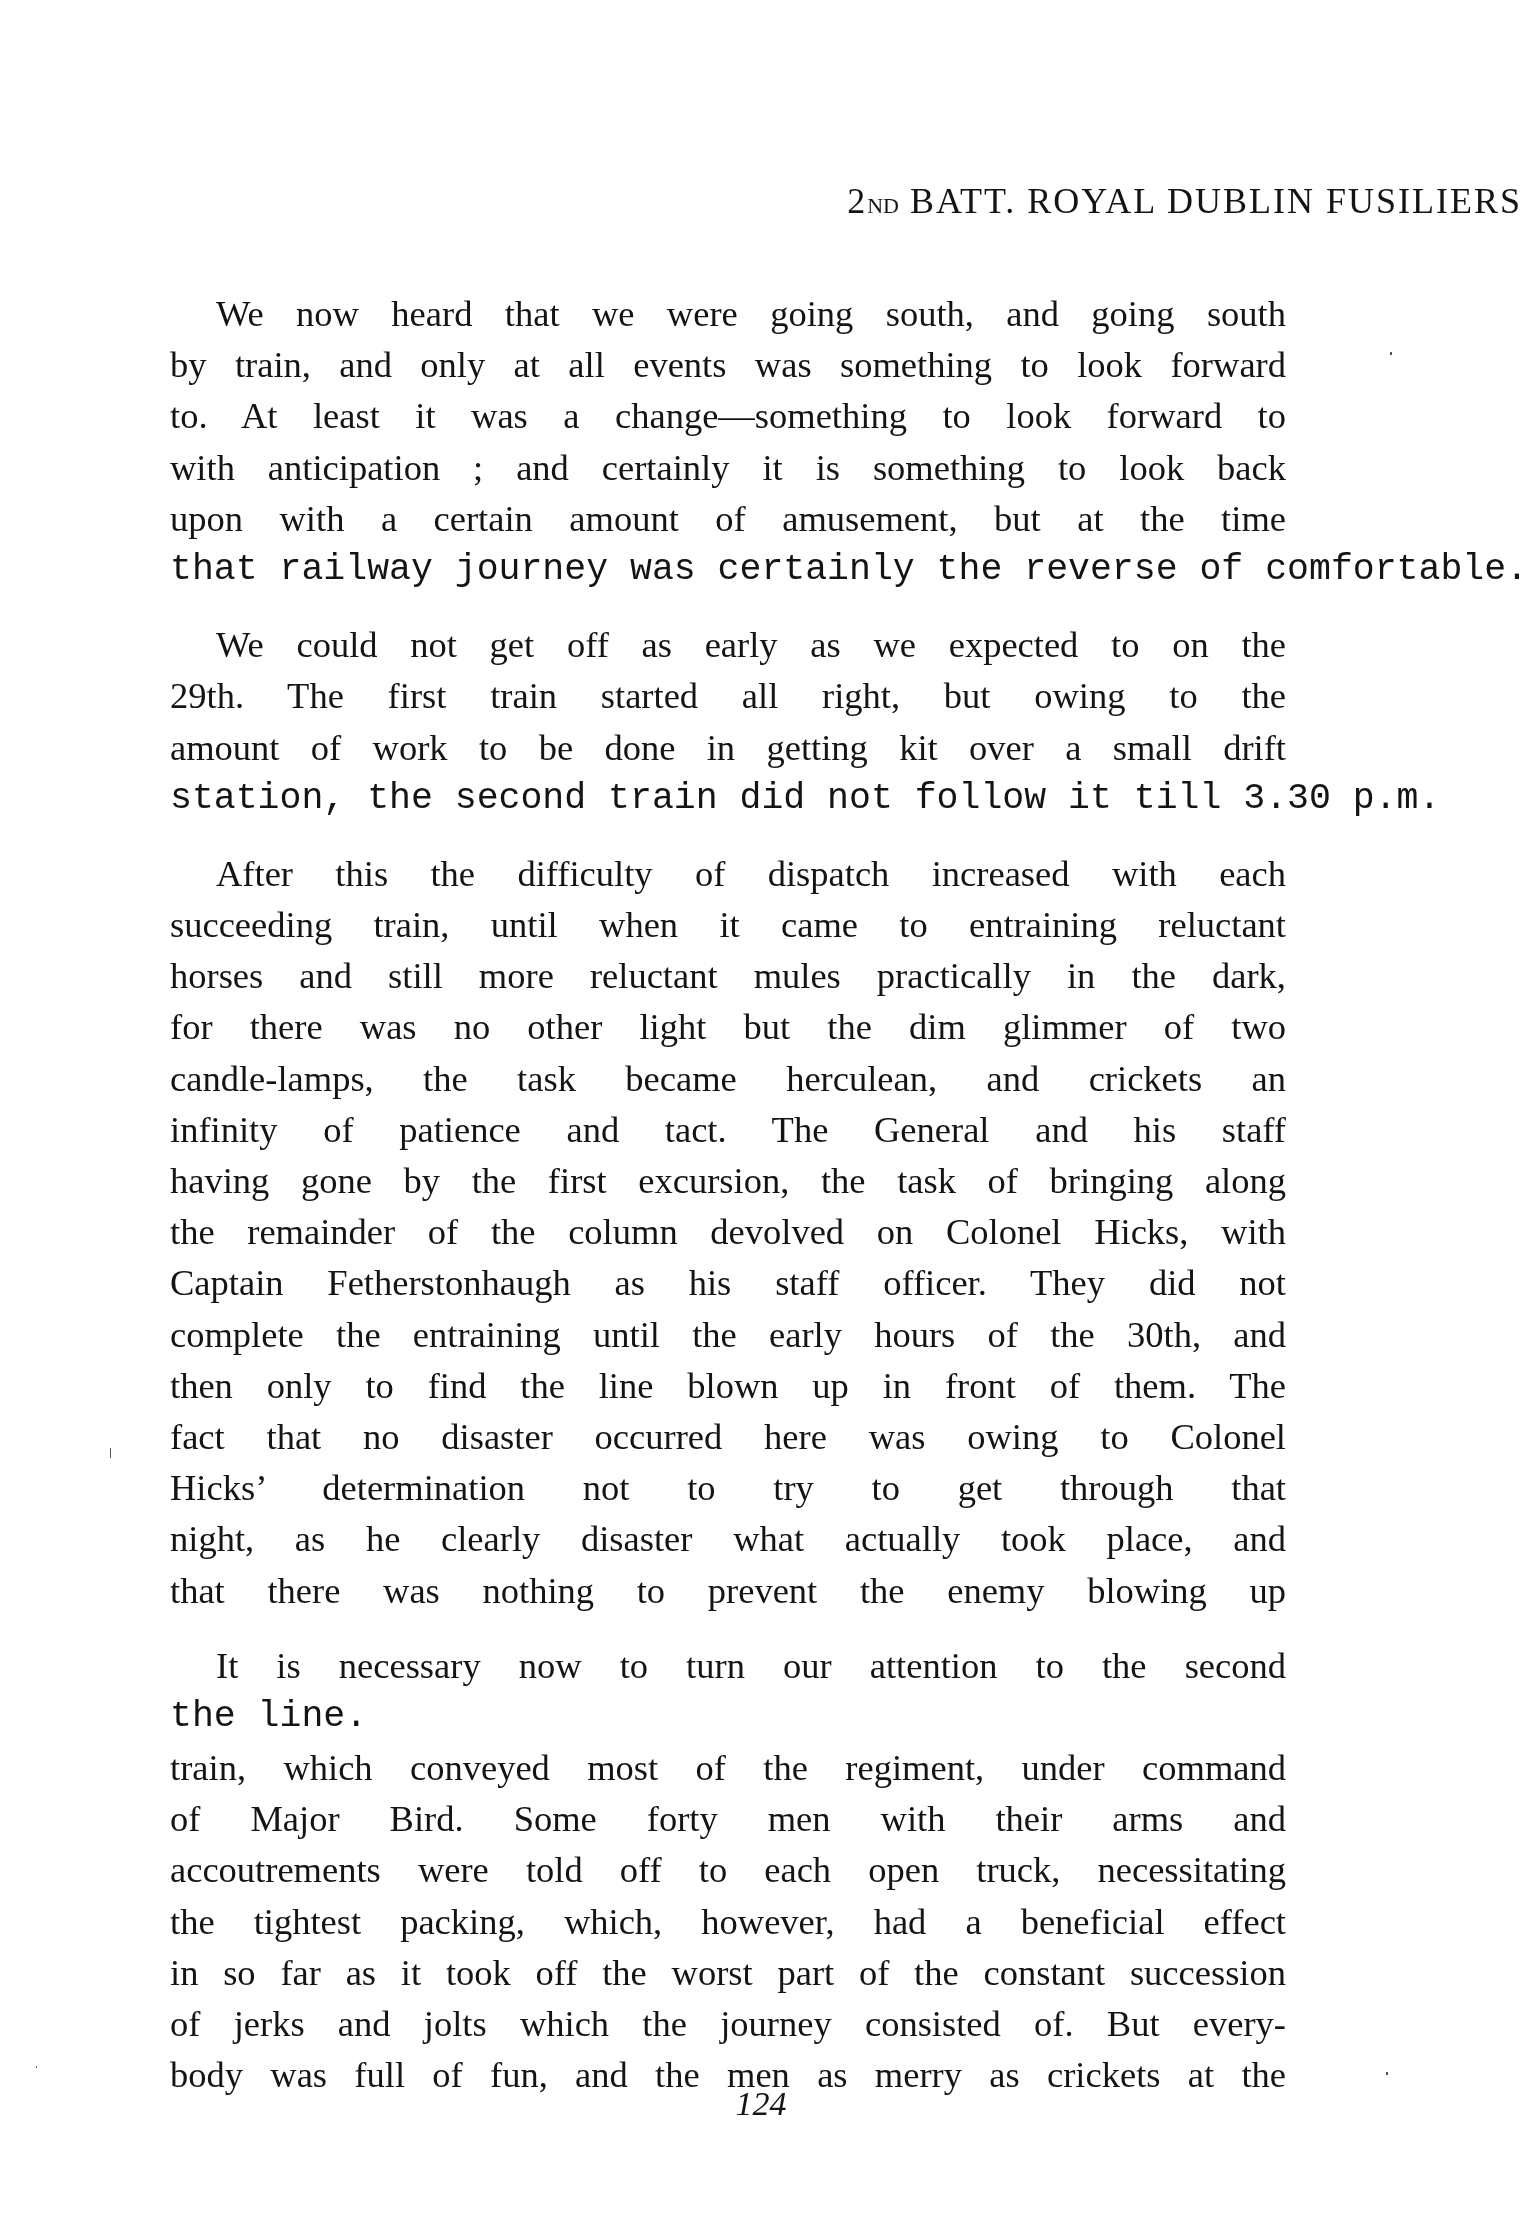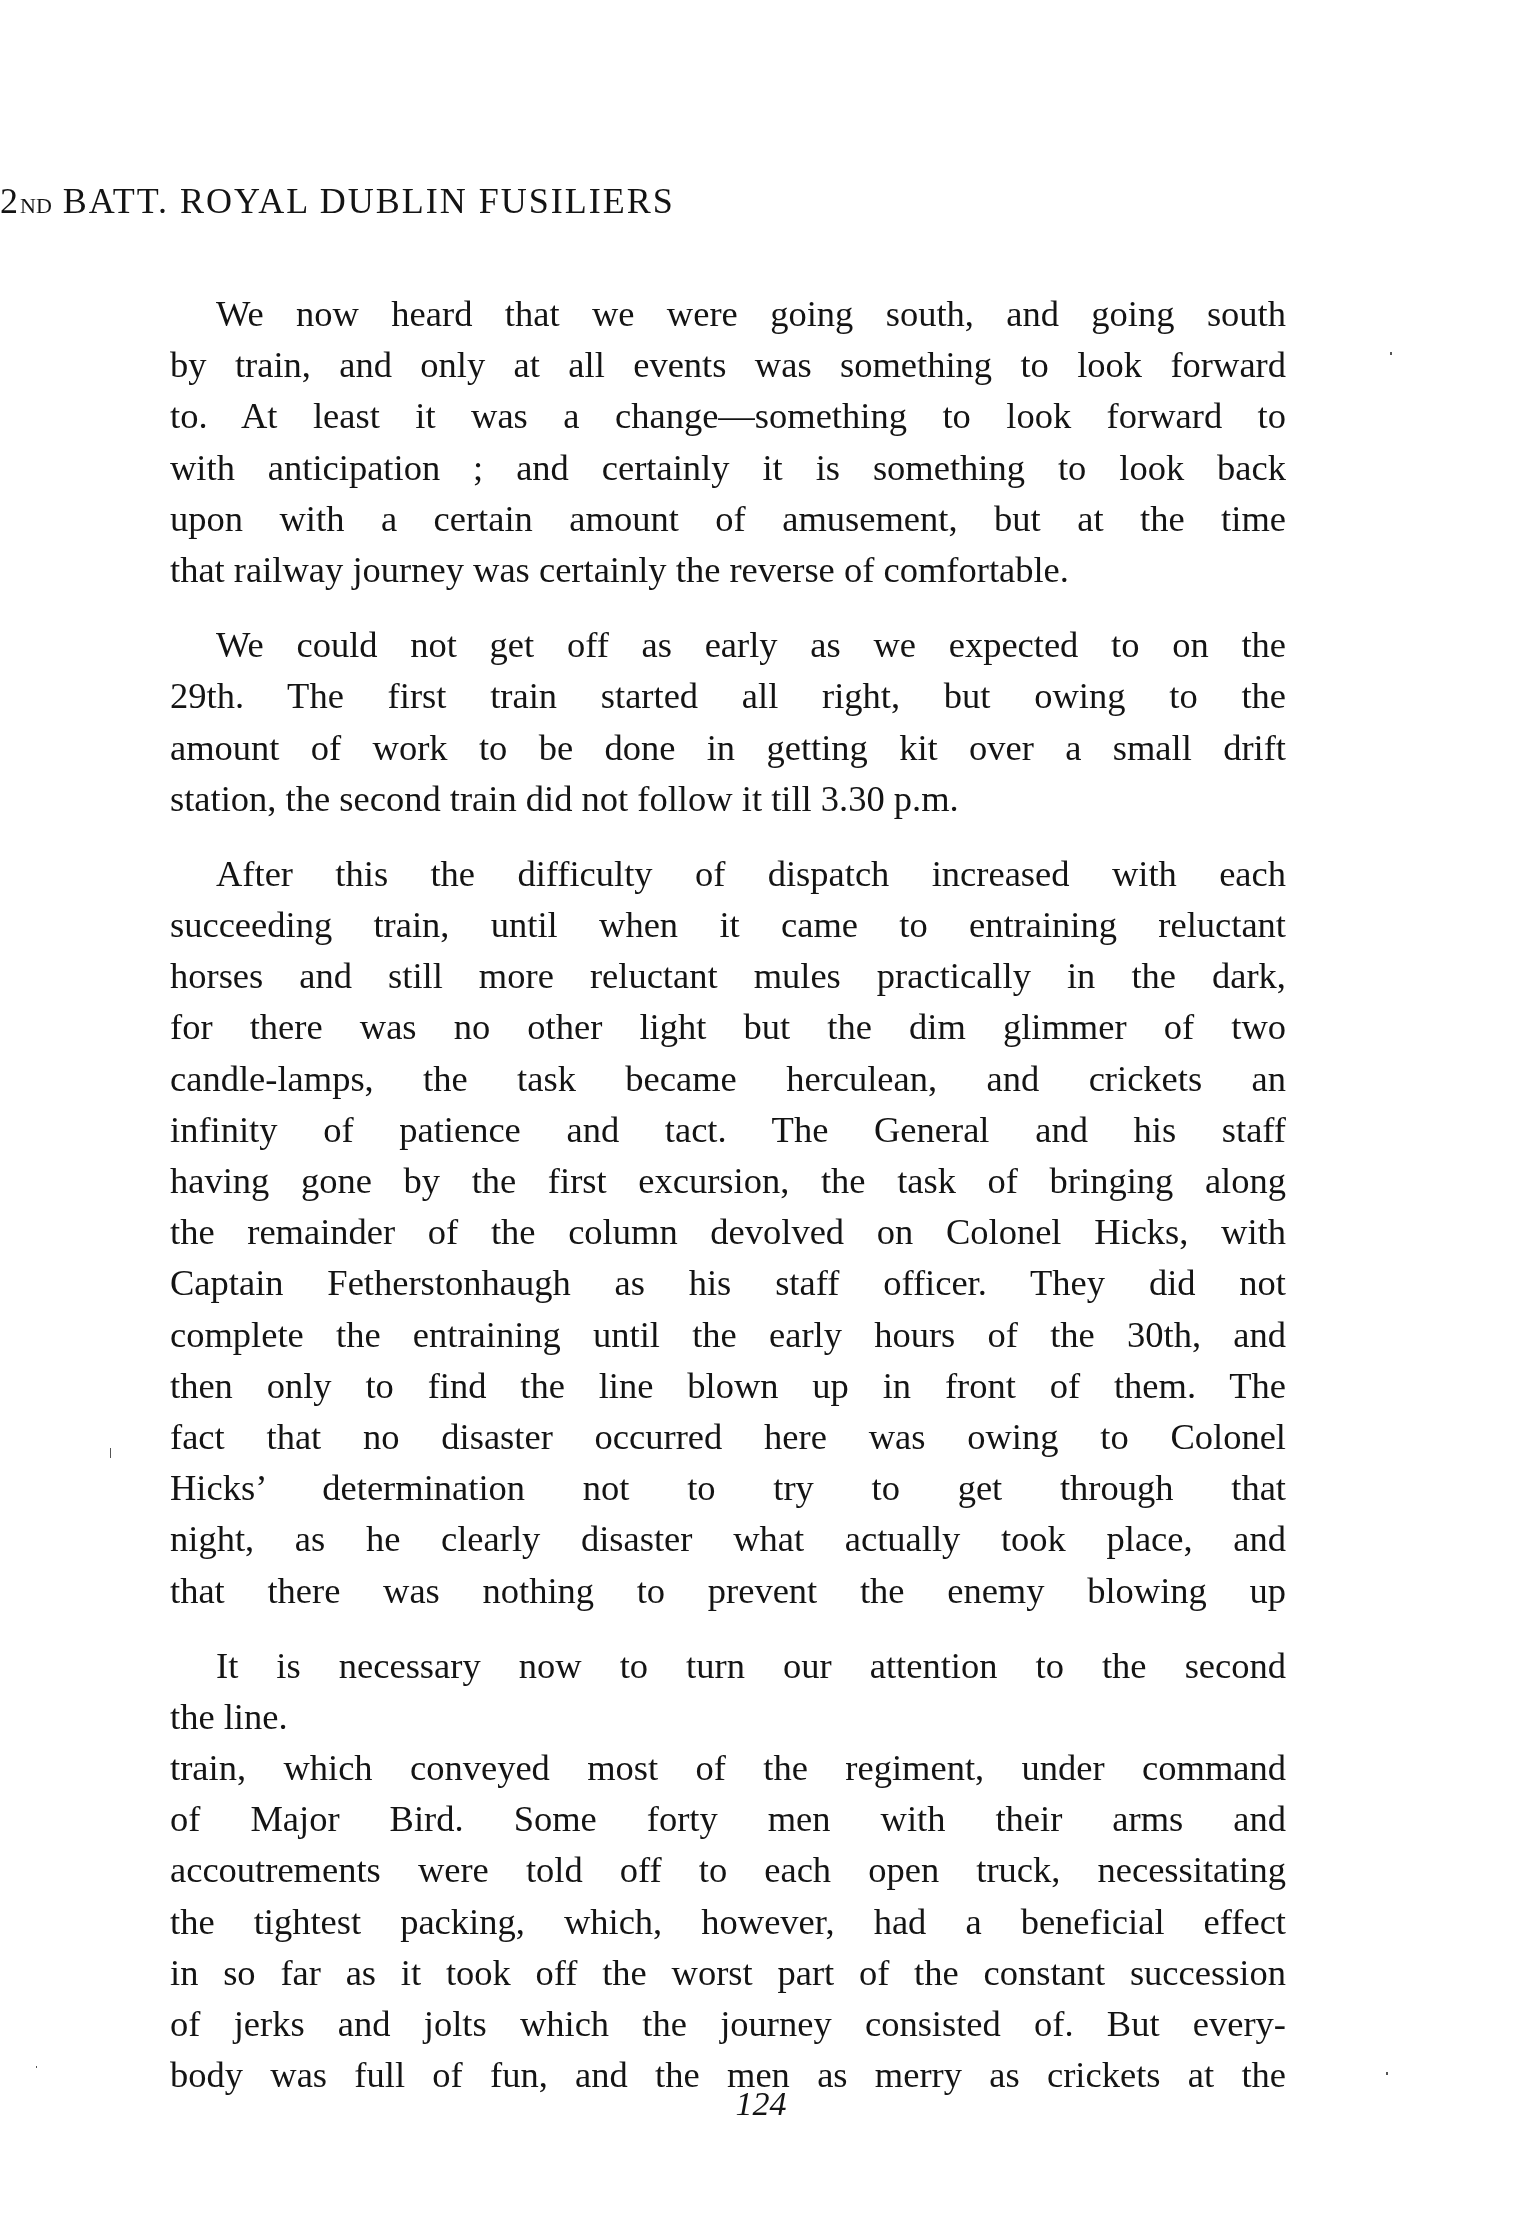--- a/index.html
+++ b/index.html
@@ -1,26 +1,26 @@
 <!DOCTYPE html>
 <html><head>
 <meta charset="utf-8">
 <style>
   html, body { margin: 0; padding: 0; background: #ffffff; }
   body { width: 1522px; height: 2213px; position: relative; overflow: hidden;
          font-family: "Liberation Serif", "DejaVu Serif", serif; color: #141414; }
   .page { position: absolute; left: 0; top: 0; width: 1522px; height: 2213px; background: #fff; }
-  .running-head { position: absolute; top: 176px; left: 0; width: 1522px; text-align: left;
+  .running-head { position: absolute; top: 176px; left: 0; width: 1522px; text-align: right;
                   font-size: 36px; letter-spacing: 2px; line-height: 50px; }
   .running-head .ord { font-size: 22px; letter-spacing: 0; }
   .body-text { position: absolute; left: 170px; top: 264px; width: 1116px; }
   .line { height: 51.2px; line-height: 51.2px; font-size: 36.5px; white-space: nowrap;
           text-align: justify; text-align-last: justify; }
   .line.indent { padding-left: 46px; margin-top: 24px; }
-  .line.last { text-align-last: left; }
+  .line.last { text-align-last: left; font-family: Liberation Mono, monospace; }
   .folio { position: absolute; top: 2080px; left: 0; width: 1522px; text-align: center;
            font-size: 34px; line-height: 48px; font-style: italic; }
   .speck { position: absolute; width: 2px; height: 3px; background: #555; }
 </style>
 </head>
 <body>
 
 <div class="page">
   <div class="running-head">
     <span>2</span><span class="ord">ND</span>

